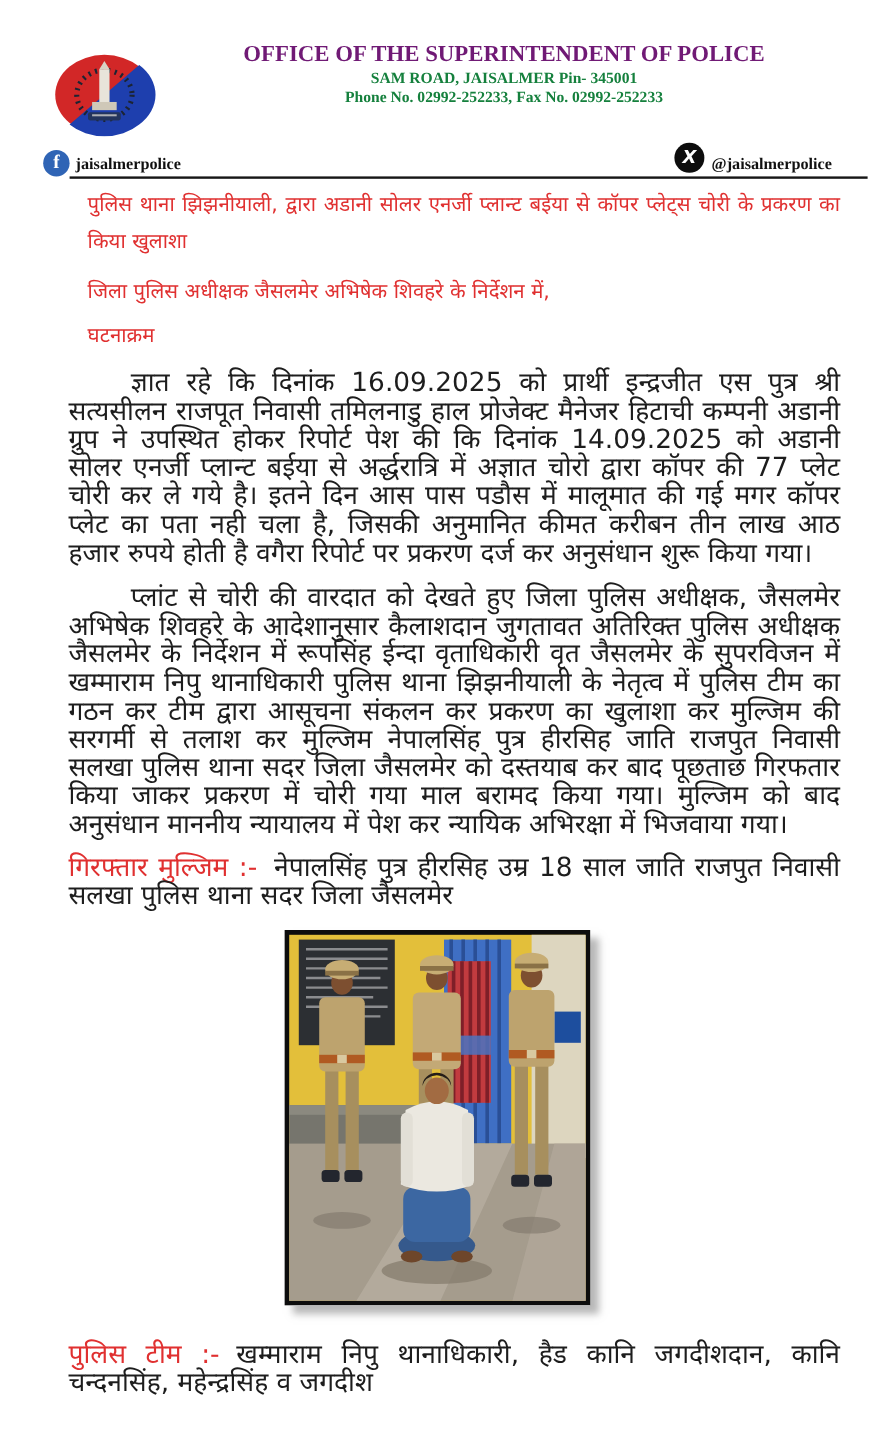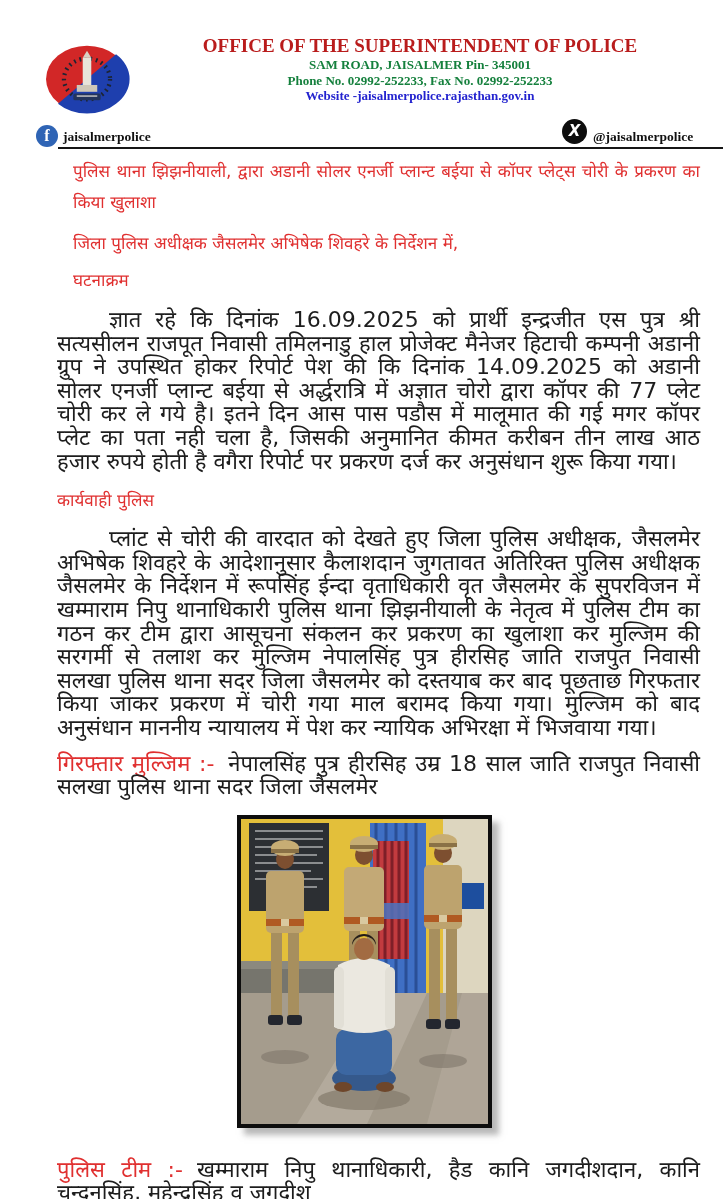--- a/index.html
+++ b/index.html
@@ -4,21 +4,21 @@
 <style>
   html,body{margin:0;padding:0;background:#fff;}
   .page{position:relative;width:728px;height:1199px;background:#ffffff;overflow:hidden;
         font-family:"DejaVu Sans",sans-serif;}
 
   
   .letterhead{position:relative;height:150px;}
   .logo{position:absolute;left:44px;top:44px;width:86px;height:70px;}
   .title-block{position:absolute;left:130px;right:18px;top:34px;text-align:center;
                font-family:"Liberation Serif",serif;font-weight:bold;}
-  .t1{font-size:19px;line-height:23px;color:#b91c1c;}
+  .t1{font-size:19px;line-height:23px;color:#701a75;}
   .t2{font-size:17.5px;line-height:22px;color:#c41616;}
   .t3,.t4{font-size:13px;line-height:15.5px;color:#15803d;}
   .t5{font-size:13px;line-height:15.5px;color:#2323cf;}
   .header-rule{position:absolute;left:58px;right:5px;top:147px;height:2px;background:#161616;}
   .social-item{position:absolute;font-family:"Liberation Serif",serif;font-weight:bold;
                font-size:13.5px;color:#111;}
   .fb-icon{position:absolute;left:36px;top:125px;width:22px;height:22px;border-radius:50%;
            background:#2f64b5;color:#fff;text-align:center;line-height:22px;
            font-family:"Liberation Serif",serif;font-weight:bold;font-size:16px;}
   .fb-handle{left:63px;top:129px;}
@@ -64,39 +64,37 @@
         <rect x="38" y="48" width="24" height="8" fill="#cfc8b8"></rect>
         <rect x="34" y="58" width="32" height="8" rx="2" fill="#23345c"></rect>
         <rect x="38" y="60" width="24" height="2" fill="#e8e4da" opacity="0.7"></rect>
       </svg>
     </div>
 
     <div class="title-block">
       <div class="t1">OFFICE OF THE SUPERINTENDENT OF POLICE</div>
       <div class="t3">SAM ROAD, JAISALMER Pin- 345001</div>
       <div class="t4">Phone No. 02992-252233, Fax No. 02992-252233</div>
-      <div class="t5">Website -jaisalmerpolice.rajasthan.gov.in</div>
     </div>
 
     <div class="fb-icon">f</div>
     <div class="social-item fb-handle">jaisalmerpolice</div>
     <div class="x-icon">X</div>
     <div class="social-item x-handle">@jaisalmerpolice</div>
     <div class="header-rule"></div>
   </header>
 
   <main>
 
     <p class="headline justify">पुलिस थाना झिझनीयाली, द्वारा अडानी सोलर एनर्जी प्लान्ट बईया से कॉपर प्लेट्स चोरी के प्रकरण का किया खुलाशा</p>
     <p class="headline first">जिला पुलिस अधीक्षक जैसलमेर अभिषेक शिवहरे के निर्देशन में,</p>
 
     <p class="headline mt1">घटनाक्रम</p>
     <p class="bodytext indent para1">ज्ञात रहे कि दिनांक 16.09.2025 को प्रार्थी इन्द्रजीत एस पुत्र श्री सत्यसीलन राजपूत निवासी तमिलनाडु हाल प्रोजेक्ट मैनेजर हिटाची कम्पनी अडानी ग्रुप ने उपस्थित होकर रिपोर्ट पेश की कि दिनांक 14.09.2025 को अडानी सोलर एनर्जी प्लान्ट बईया से अर्द्धरात्रि में अज्ञात चोरो द्वारा कॉपर की 77 प्लेट चोरी कर ले गये है। इतने दिन आस पास पडौस में मालूमात की गई मगर कॉपर प्लेट का पता नही चला है, जिसकी अनुमानित कीमत करीबन तीन लाख आठ हजार रुपये होती है वगैरा रिपोर्ट पर प्रकरण दर्ज कर अनुसंधान शुरू किया गया।</p>
 
-    <p class="red-heading">कार्यवाही पुलिस</p>
     <p class="bodytext indent para2">प्लांट से चोरी की वारदात को देखते हुए जिला पुलिस अधीक्षक, जैसलमेर अभिषेक शिवहरे के आदेशानुसार कैलाशदान जुगतावत अतिरिक्त पुलिस अधीक्षक जैसलमेर के निर्देशन में रूपसिंह ईन्दा वृताधिकारी वृत जैसलमेर के सुपरविजन में खम्माराम निपु थानाधिकारी पुलिस थाना झिझनीयाली के नेतृत्व में पुलिस टीम का गठन कर टीम द्वारा आसूचना संकलन कर प्रकरण का खुलाशा कर मुल्जिम की सरगर्मी से तलाश कर मुल्जिम नेपालसिंह पुत्र हीरसिह जाति राजपुत निवासी सलखा पुलिस थाना सदर जिला जैसलमेर को दस्तयाब कर बाद पूछताछ गिरफतार किया जाकर प्रकरण में चोरी गया माल बरामद किया गया। मुल्जिम को बाद अनुसंधान माननीय न्यायालय में पेश कर न्यायिक अभिरक्षा में भिजवाया गया।</p>
 
     <p class="bodytext label-line"><span class="red-label">गिरफ्तार मुल्जिम :-</span><span>नेपालसिंह पुत्र हीरसिह उम्र 18 साल जाति राजपुत निवासी सलखा पुलिस थाना सदर जिला जैसलमेर</span></p>
 
     <figure class="photo-fig">
       <svg width="255" height="313" viewBox="0 0 255 313">
         <rect x="0" y="0" width="255" height="313" fill="#0d0d0d"></rect>
         <rect x="4" y="4" width="247" height="305" fill="#e3bf3a"></rect>
 
         <rect x="206" y="4" width="45" height="186" fill="#ddd6bf"></rect>

